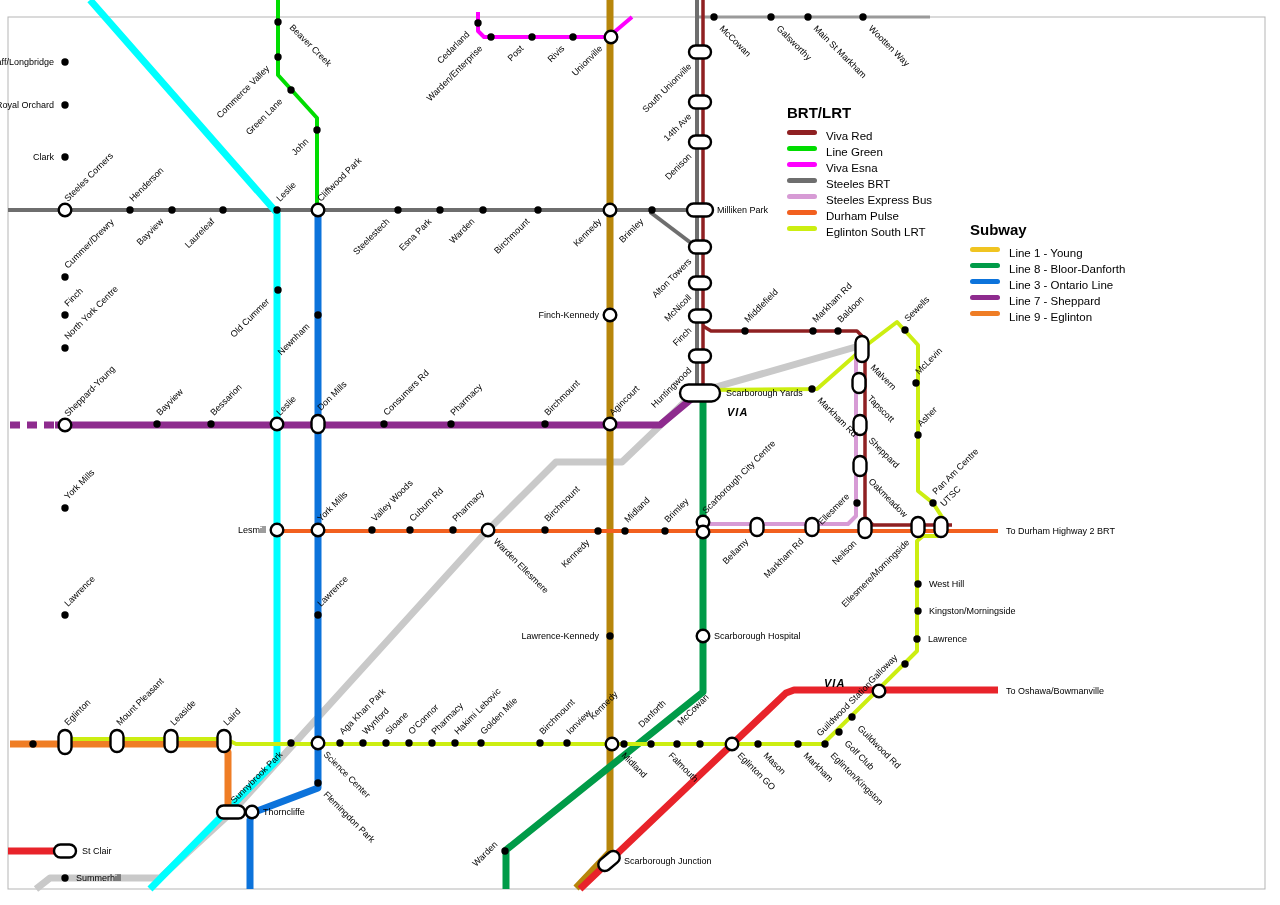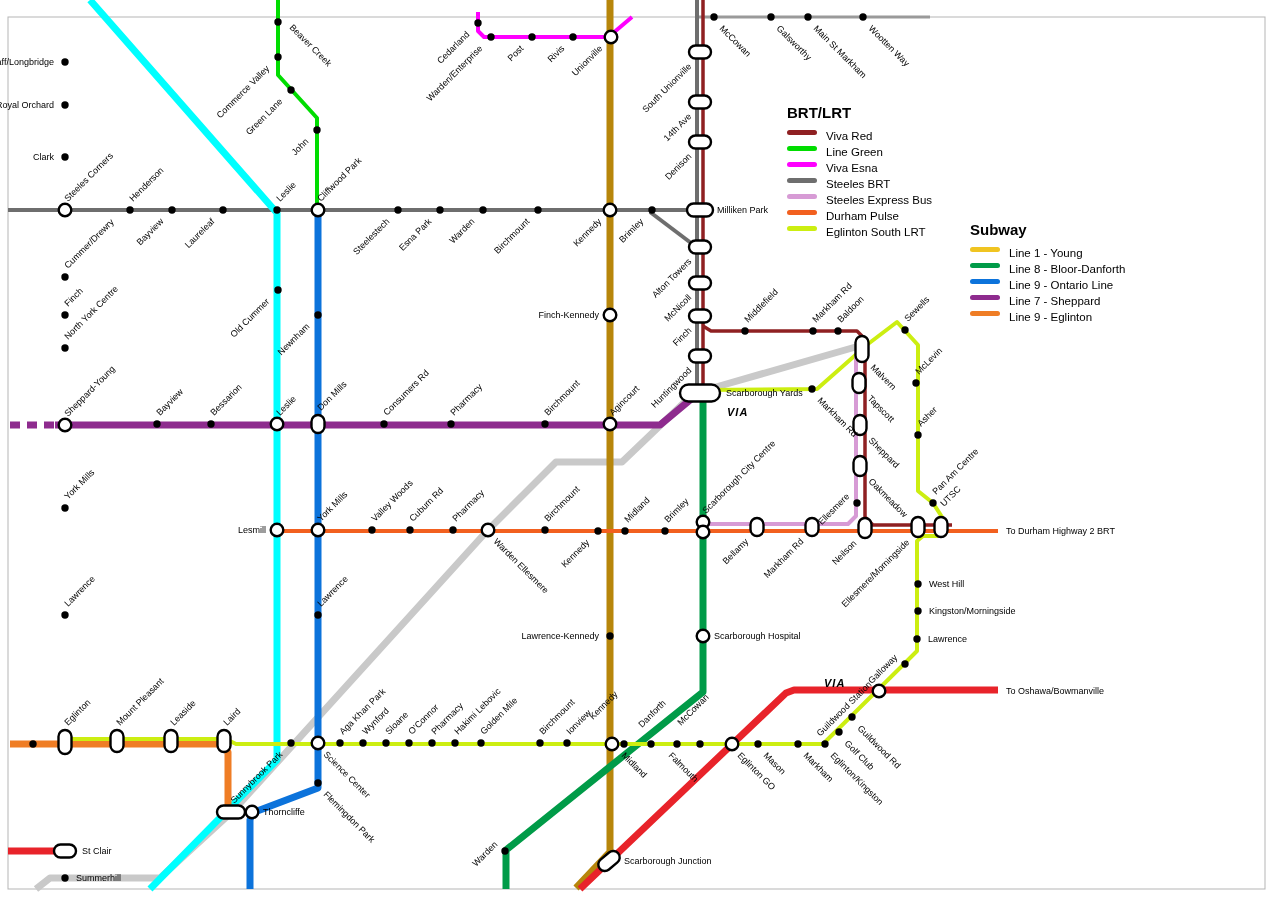--- a/index.html
+++ b/index.html
@@ -587,21 +587,21 @@
         <div class="legend-row">
           <span class="legend-swatch" style="background: rgb(240, 196, 33);"></span>
           <span class="legend-label">Line 1 - Young</span>
         </div>
         <div class="legend-row">
           <span class="legend-swatch" style="background: rgb(0, 155, 72);"></span>
           <span class="legend-label">Line 8 - Bloor-Danforth</span>
         </div>
         <div class="legend-row">
           <span class="legend-swatch" style="background: rgb(12, 115, 219);"></span>
-          <span class="legend-label">Line 9 - Ontario Line</span>
+          <span class="legend-label">Line 3 - Ontario Line</span>
         </div>
         <div class="legend-row">
           <span class="legend-swatch" style="background: rgb(142, 43, 142);"></span>
           <span class="legend-label">Line 7 - Sheppard</span>
         </div>
         <div class="legend-row">
           <span class="legend-swatch" style="background: rgb(239, 125, 37);"></span>
           <span class="legend-label">Line 9 - Eglinton</span>
         </div>
       </div>

